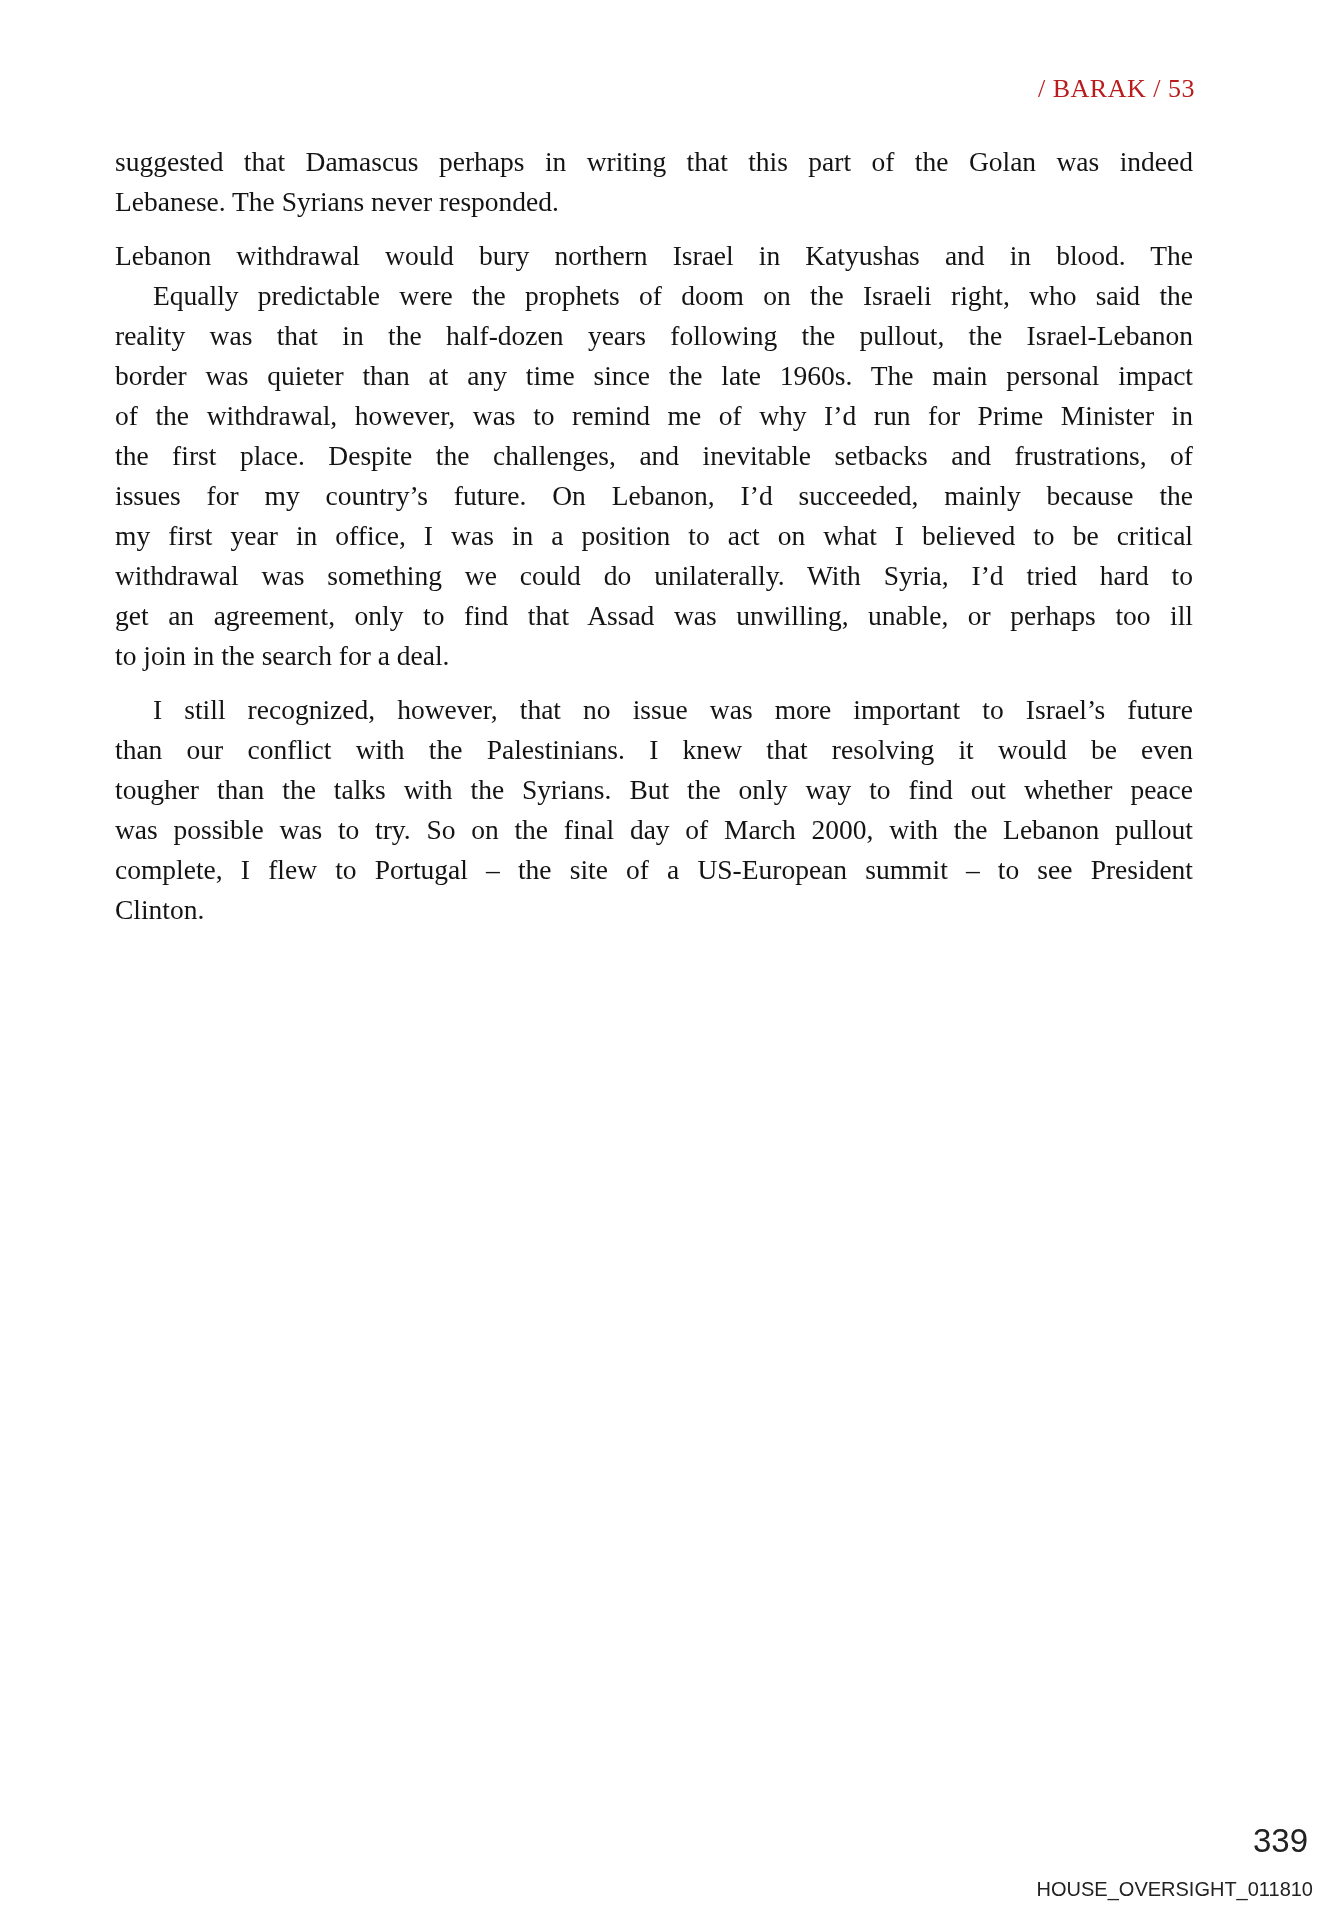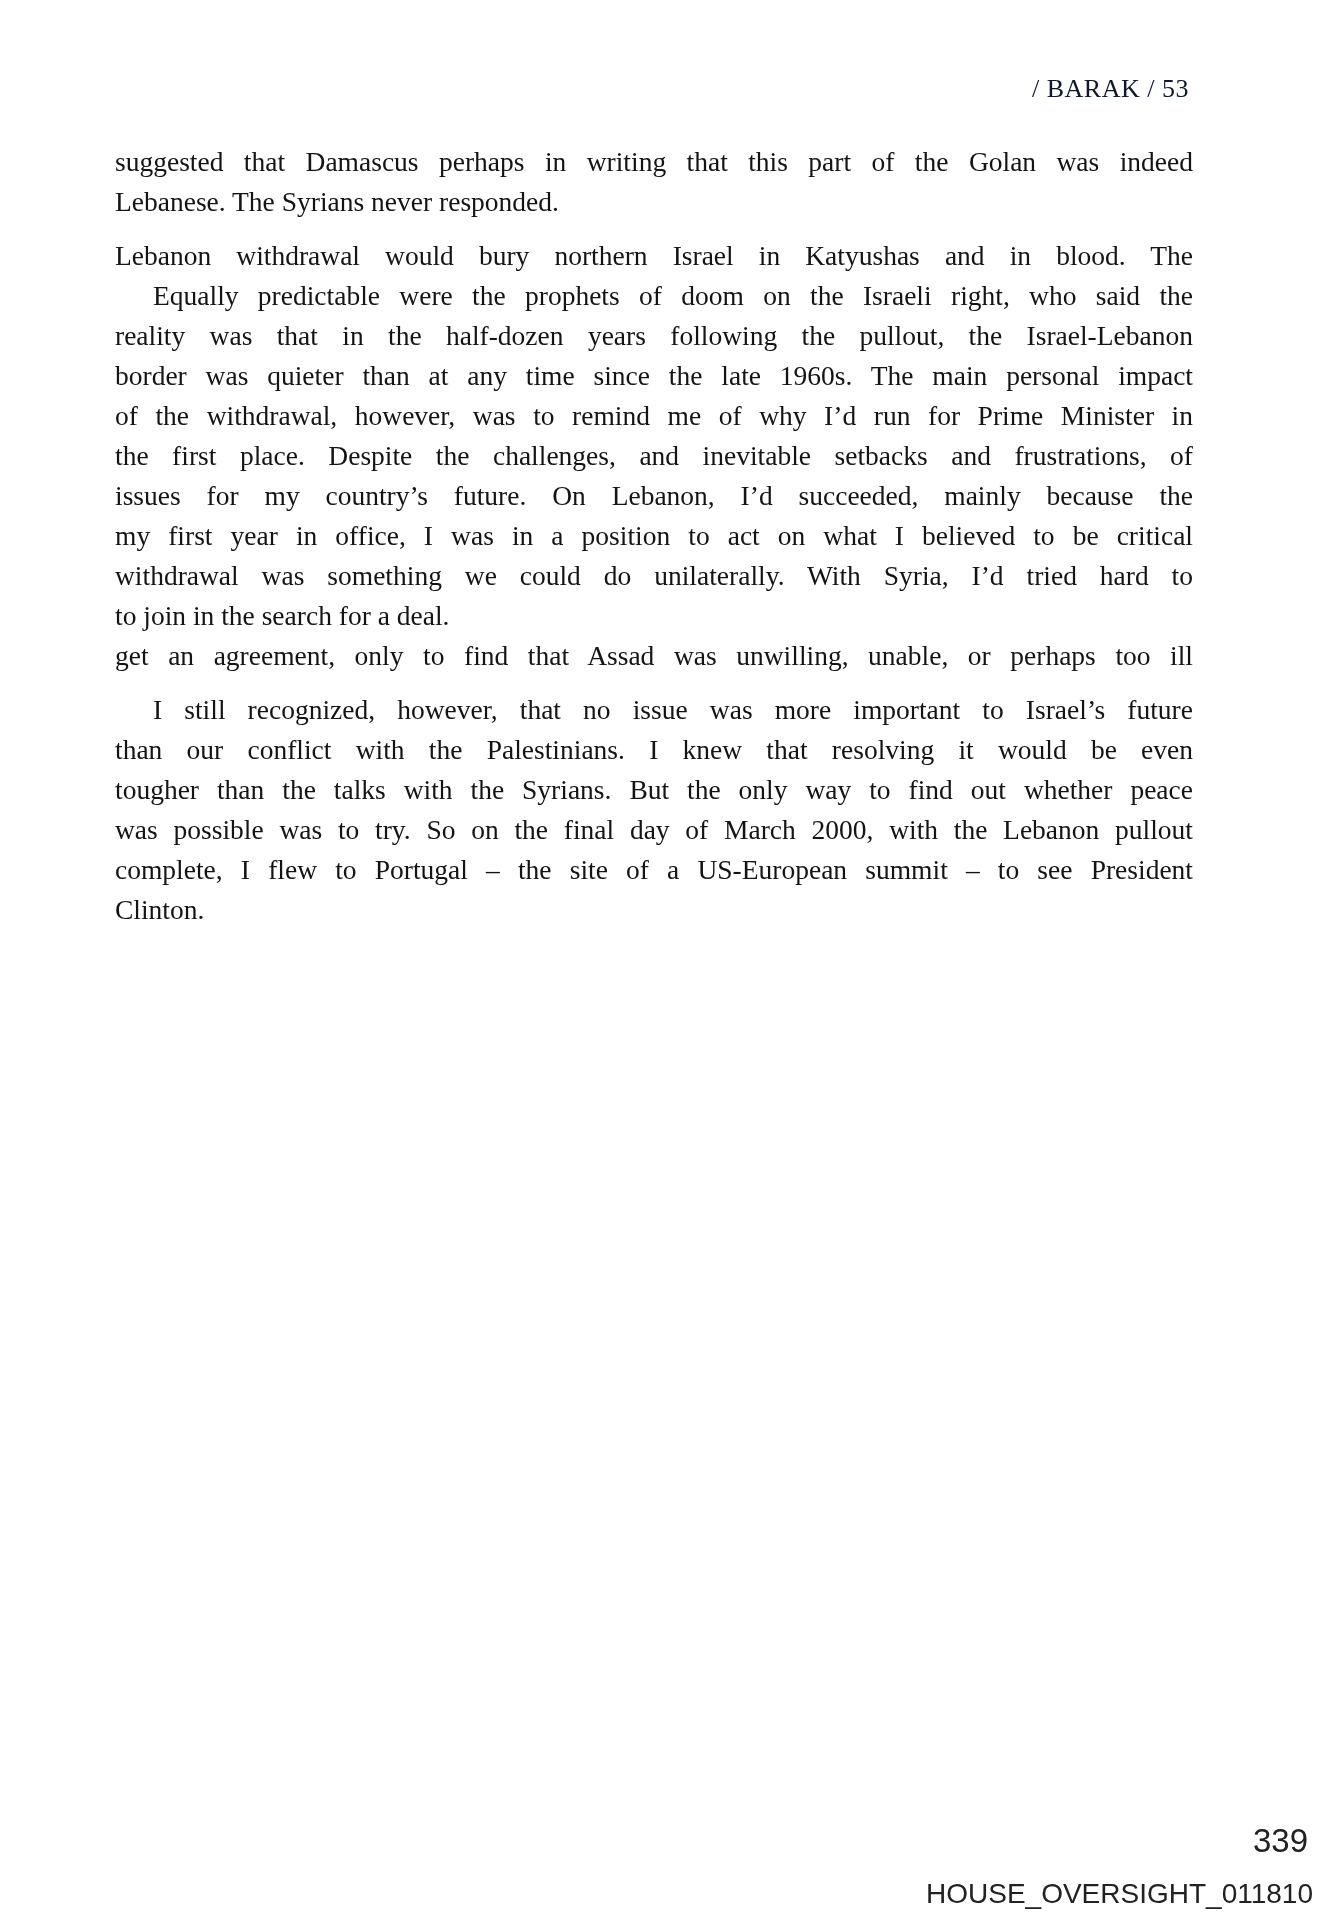--- a/index.html
+++ b/index.html
@@ -12,24 +12,24 @@
     width: 1331px;
     height: 1920px;
     background: #ffffff;
     overflow: hidden;
     font-family: "Liberation Serif", serif;
     color: #1a1a1a;
   }
   .running-head {
     position: absolute;
     top: 74px;
-    right: 142px;
+    right: 136px;
     font-size: 26px;
     letter-spacing: 0.5px;
-    color: #0f172a;
+    color: #b91c1c;
     white-space: nowrap;
   }
   .body-text {
     position: absolute;
     top: 142px;
     left: 115px;
     width: 1078px;
     font-size: 27.5px;
     color: #141414;
   }
@@ -59,21 +59,21 @@
     right: 23px;
     font-family: "Liberation Sans", sans-serif;
     font-size: 33px;
     color: #222222;
   }
   .bates-stamp {
     position: absolute;
     top: 1878px;
     right: 18px;
     font-family: "Liberation Sans", sans-serif;
-    font-size: 28px;
+    font-size: 20px;
     color: #222222;
     white-space: nowrap;
   }
 </style>
 </head>
 <body>
 
 <div class="page">
 
   <div class="running-head">/ BARAK / 53</div>
@@ -86,22 +86,22 @@
       <div class="paragraph">
         <div class="line just">Lebanon withdrawal would bury northern Israel in Katyushas and in blood. The</div>
         <div class="line just indent">Equally predictable were the prophets of doom on the Israeli right, who said the</div>
         <div class="line just">reality was that in the half-dozen years following the pullout, the Israel-Lebanon</div>
         <div class="line just">border was quieter than at any time since the late 1960s. The main personal impact</div>
         <div class="line just">of the withdrawal, however, was to remind me of why I’d run for Prime Minister in</div>
         <div class="line just">the first place. Despite the challenges, and inevitable setbacks and frustrations, of</div>
         <div class="line just">issues for my country’s future. On Lebanon, I’d succeeded, mainly because the</div>
         <div class="line just">my first year in office, I was in a position to act on what I believed to be critical</div>
         <div class="line just">withdrawal was something we could do unilaterally. With Syria, I’d tried hard to</div>
+        <div class="line just">get an agreement, only to find that Assad was unwilling, unable, or perhaps too ill</div>
         <div class="line">to join in the search for a deal.</div>
-        <div class="line just">get an agreement, only to find that Assad was unwilling, unable, or perhaps too ill</div>
       </div>
       <div class="paragraph">
         <div class="line just indent">I still recognized, however, that no issue was more important to Israel’s future</div>
         <div class="line just">than our conflict with the Palestinians. I knew that resolving it would be even</div>
         <div class="line just">tougher than the talks with the Syrians. But the only way to find out whether peace</div>
         <div class="line just">was possible was to try. So on the final day of March 2000, with the Lebanon pullout</div>
         <div class="line just">complete, I flew to Portugal – the site of a US-European summit – to see President</div>
         <div class="line">Clinton.</div>
       </div>
     </div>

